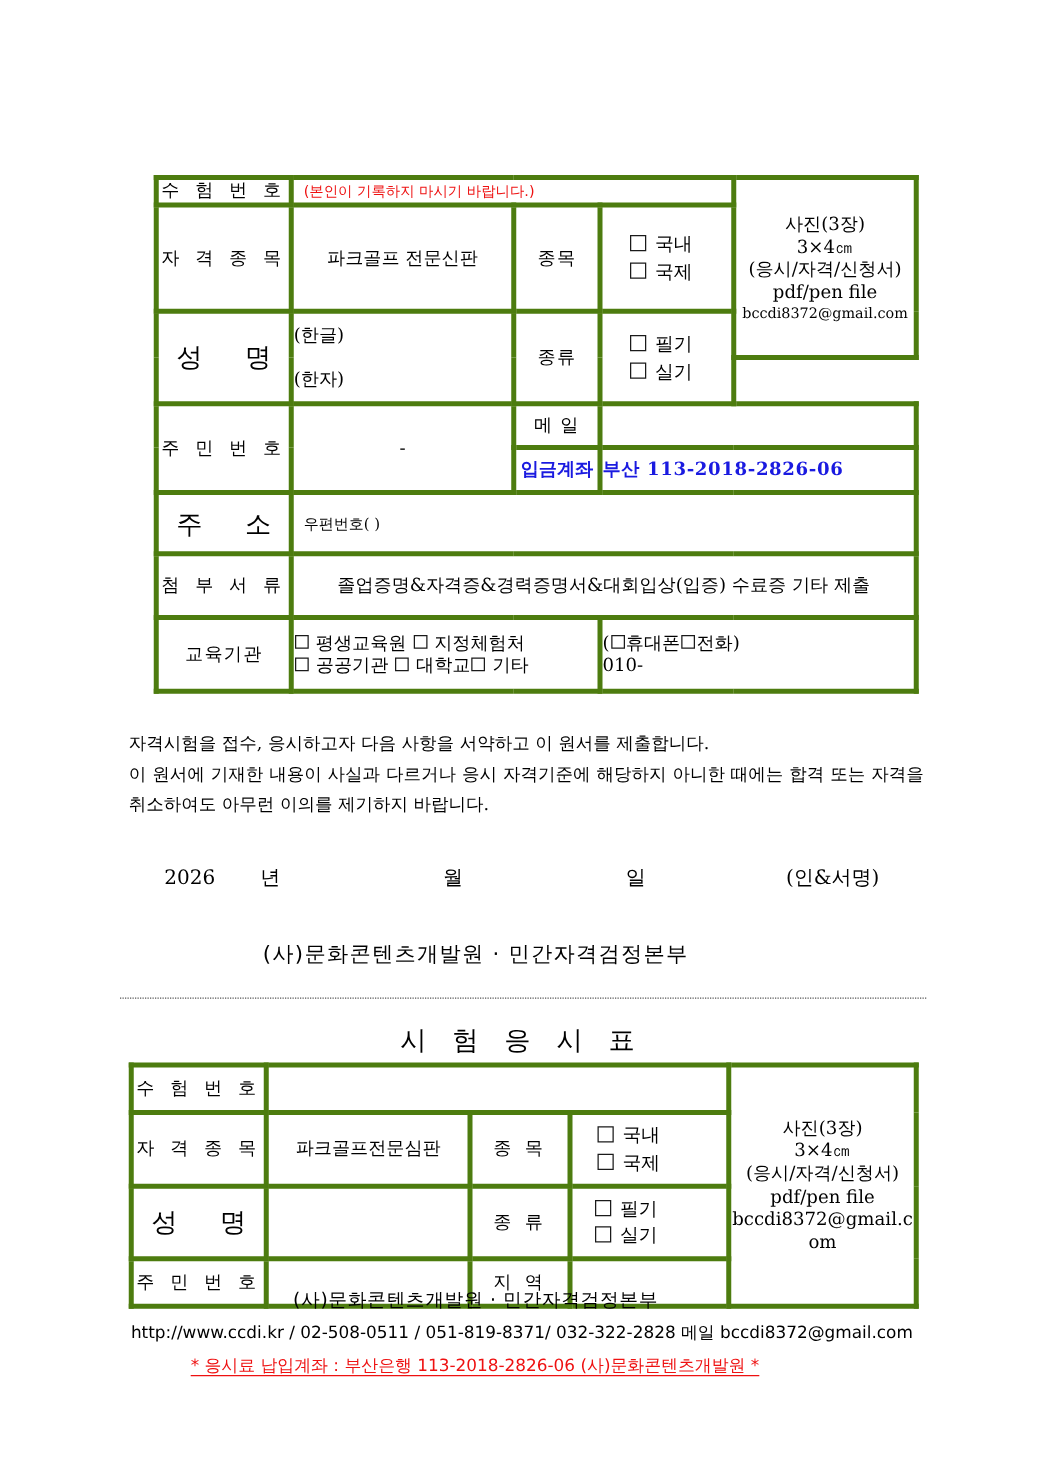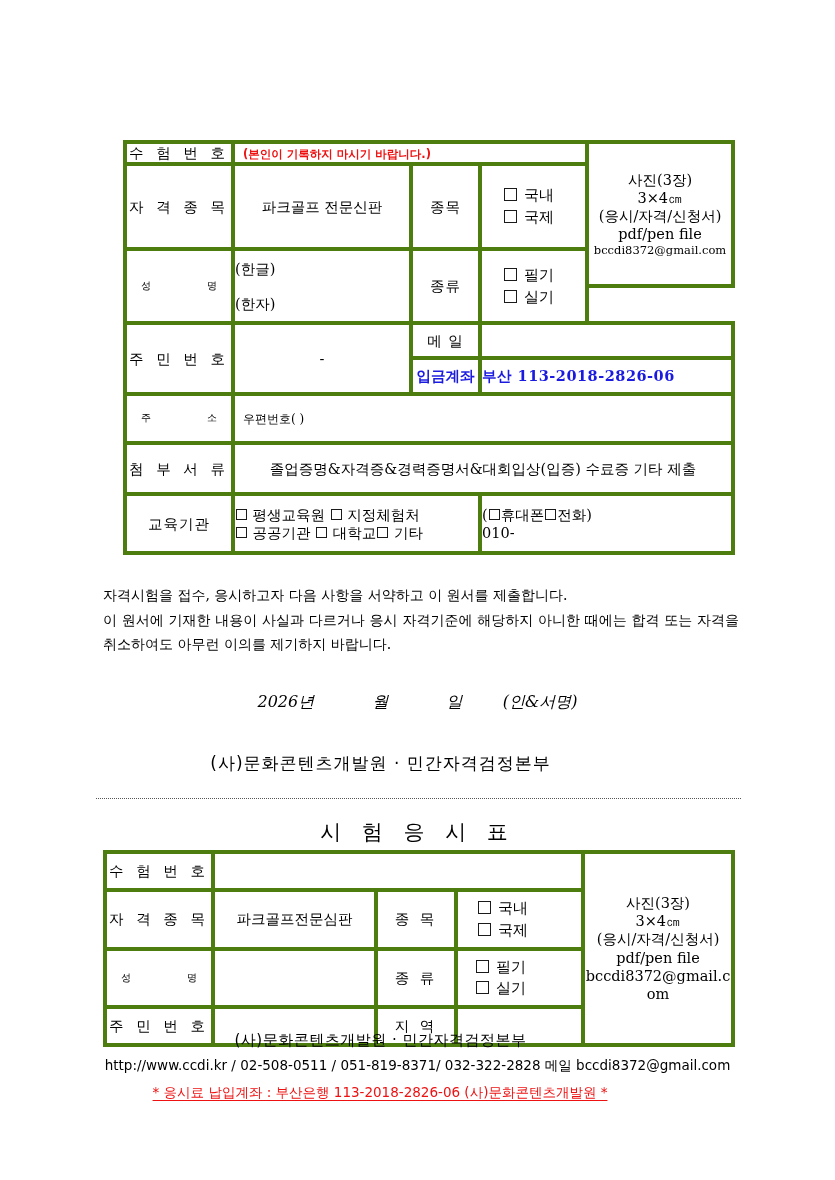--- a/index.html
+++ b/index.html
@@ -70,35 +70,35 @@
     font-size: 15px;
     letter-spacing: 4px;
     padding-right: 0;
   }
   .lbl-tight { letter-spacing: 1px; }
   .lbl-spread {
     display: block;
     text-align: justify;
     text-align-last: justify;
     padding: 0 14px;
-    font-size: 10px;
+    font-size: 21px;
     letter-spacing: 0;
   }
   .cell-pad { padding: 3px 8px; }
   .center { text-align: center; }
   .vtop { vertical-align: top; }
   .vbot { vertical-align: bottom; }
   .nobt { border-top: none !important; }
   .nobb { border-bottom: none !important; }
 
   
   .warn {
     color: #ee1111;
     font-size: 11.5px;
-    font-weight: bold;
+    font-weight: normal;
     font-family: "DejaVu Sans", "Liberation Sans", sans-serif;
     letter-spacing: 0;
     padding-left: 8px;
     padding-bottom: 2px;
   }
 
   
   .chk-wrap {
     padding: 4px 0 4px 22px;
   }
@@ -190,21 +190,21 @@
 
   .dateline {
     position: absolute;
     top: 692px;
     left: 0;
     width: 835px;
     text-align: center;
     font-size: 16px;
     white-space: nowrap;
   }
-  .dateline span { margin: 0 0; font-style: italic; }
+  .dateline span { margin: 0 18px; }
 
   .org-line {
     position: absolute;
     left: 0;
     width: 761px;
     text-align: center;
     font-family: "DejaVu Sans", "Liberation Sans", sans-serif;
     white-space: nowrap;
   }
   #org-top { top: 752px; font-size: 17px; letter-spacing: 1px; }

